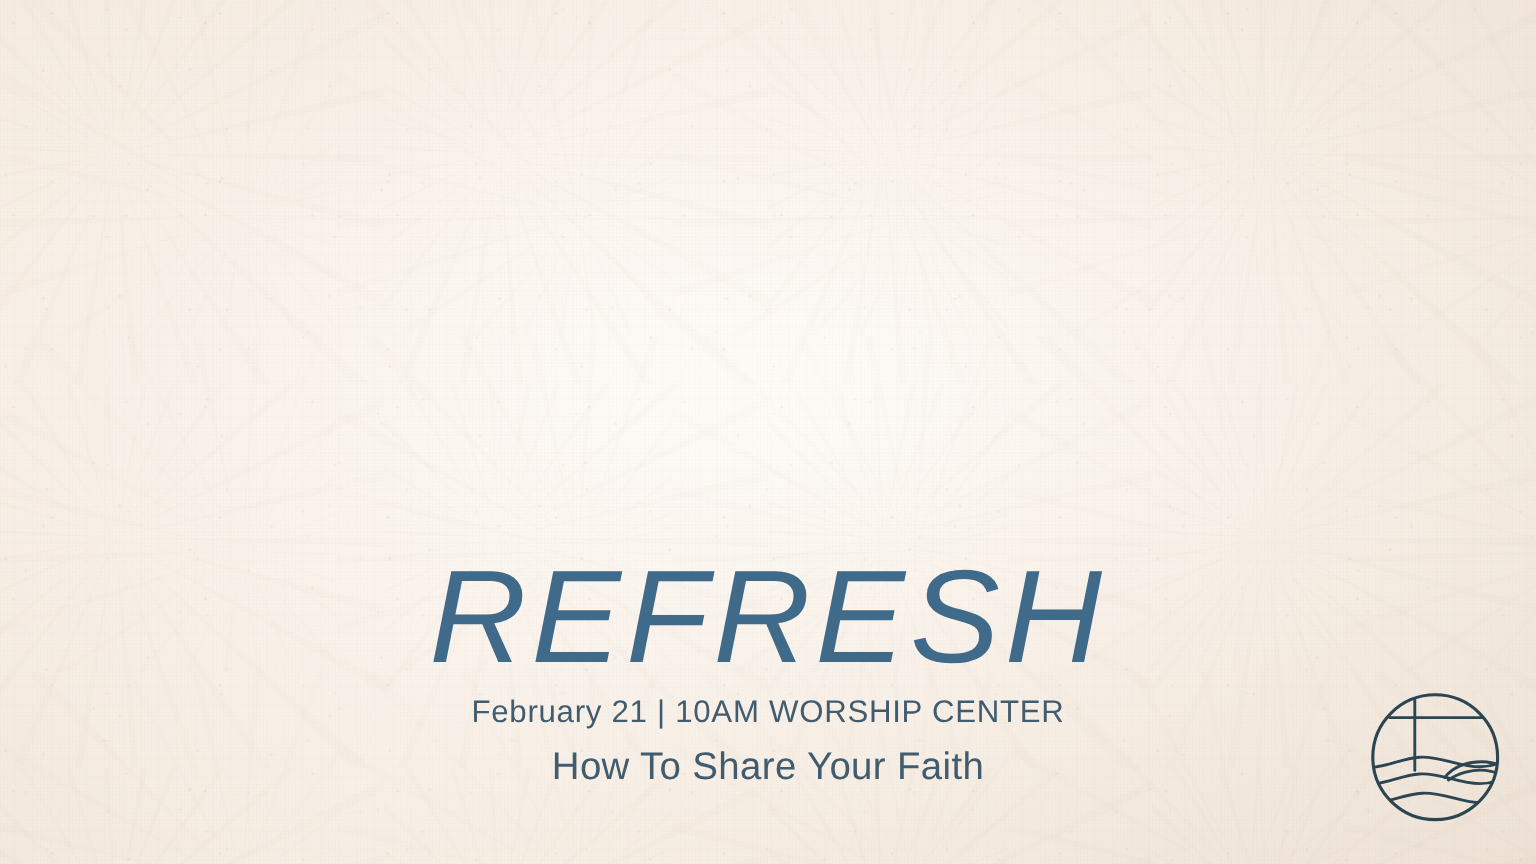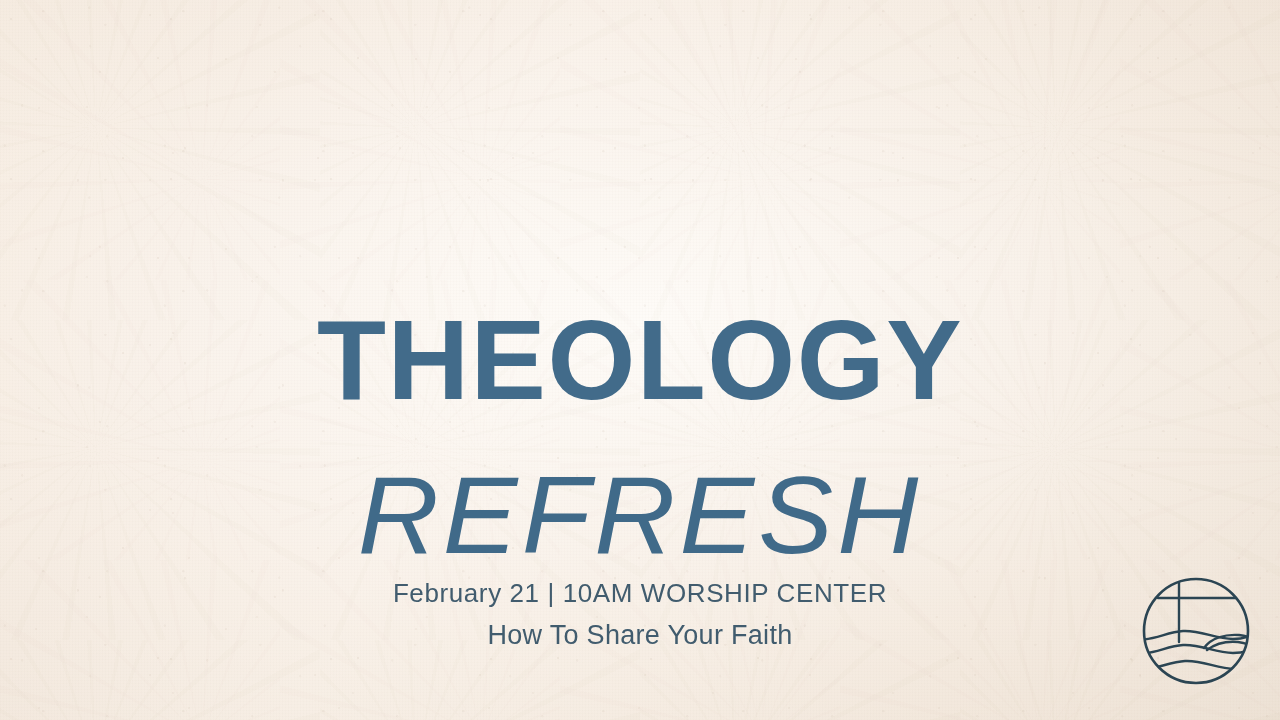--- a/index.html
+++ b/index.html
@@ -150,21 +150,21 @@
     font-size: 26px;
     letter-spacing: 0.6px;
     color: #415c6e;
     white-space: nowrap;
     margin: 0;
   }
 
   .meta-line-2 {
     font-family: "Liberation Sans", sans-serif;
     font-weight: 400;
-    font-size: 27px;
+    font-size: 32px;
     letter-spacing: 0.3px;
     color: #415c6e;
     white-space: nowrap;
     margin: 11px 0 0 0;
   }
 
   
   .logo {
     position: absolute;
     left: 1141px;
@@ -178,21 +178,20 @@
 <body>
 
 <div class="slide">
 
   <div class="grain"></div>
   <div class="speckle"></div>
   <div class="fiber"></div>
 
   <div class="stack">
 
-    <h1 class="title-main">THEOLOGY</h1>
 
     <h2 class="title-script">REFRESH</h2>
 
     <div class="meta-block">
       <p class="meta-line-1">February 21 | 10AM WORSHIP CENTER</p>
       <p class="meta-line-2">How To Share Your Faith</p>
     </div>
 
   </div>
 

